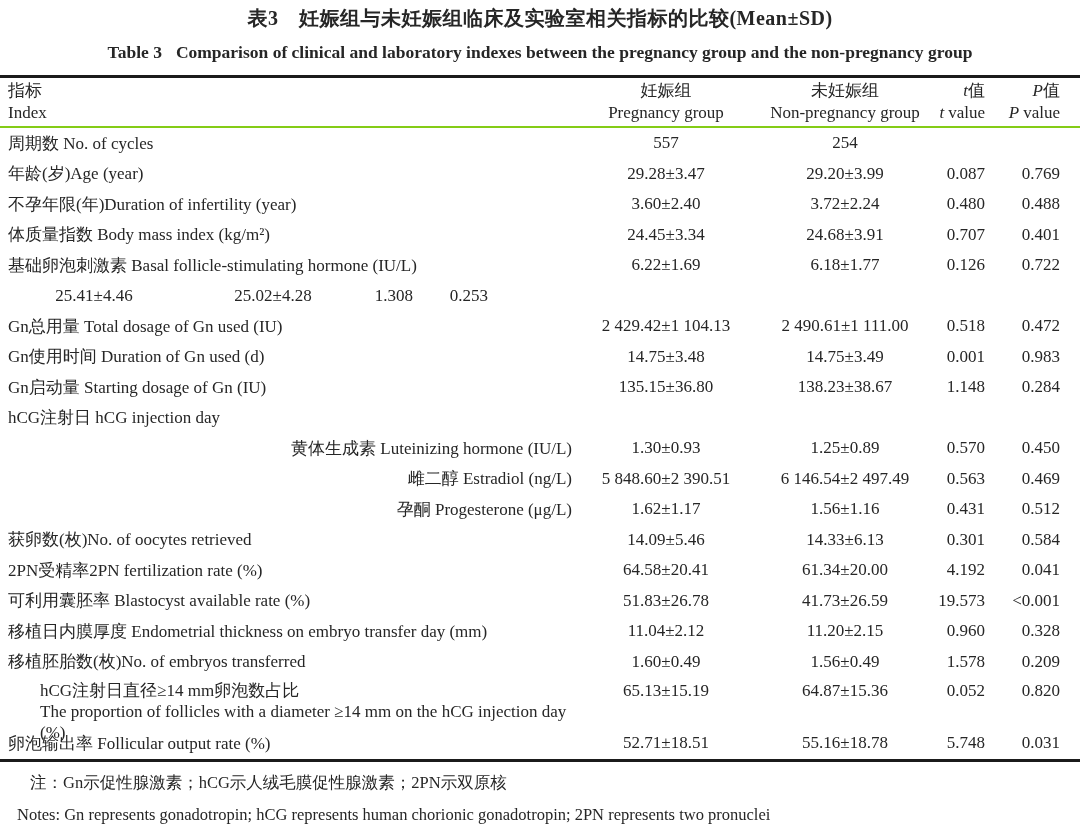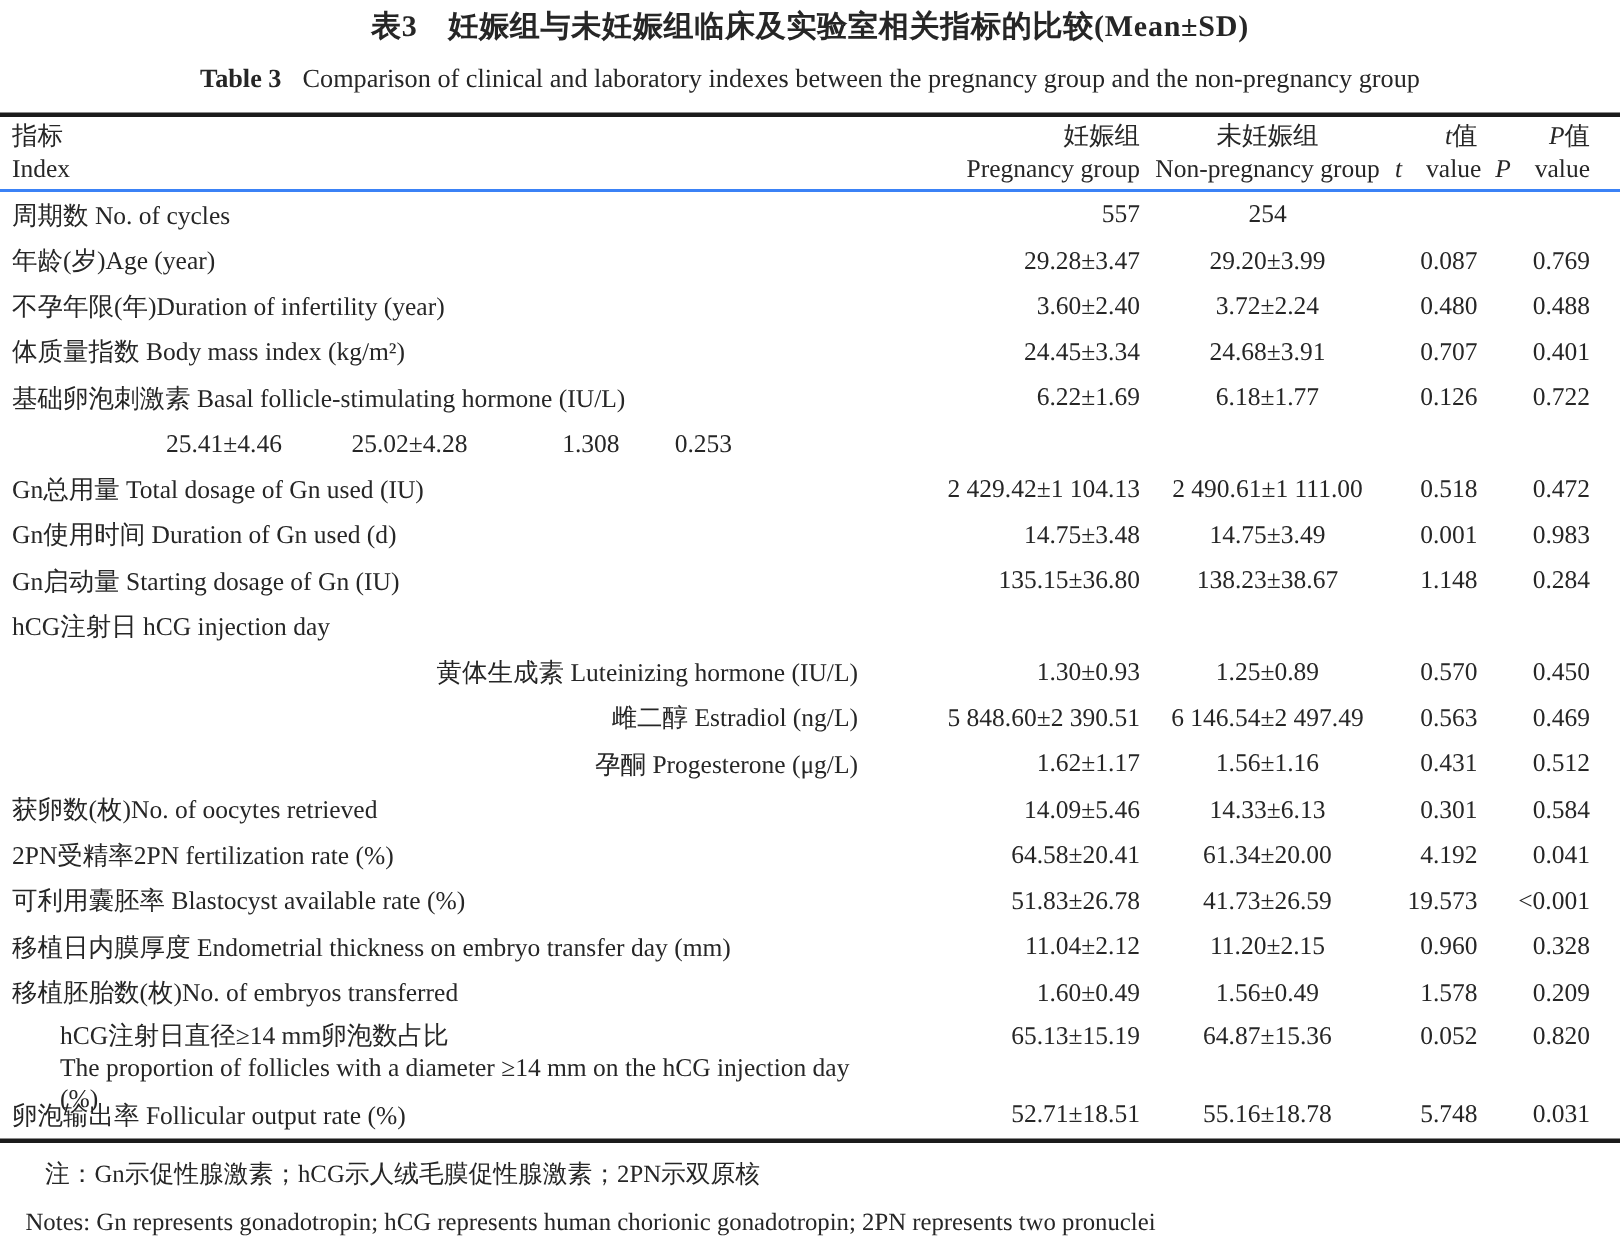--- a/index.html
+++ b/index.html
@@ -9,51 +9,51 @@
     font-family:"Liberation Serif","DejaVu Serif",serif;
   }
   .page { padding-top:5px; }
 
   .title-zh {
     text-align:center; font-weight:bold; font-size:20px; line-height:27px;
     letter-spacing:0.5px;
   }
   .title-en { text-align:center; font-size:17.5px; line-height:23px; margin-top:9px; }
   .title-en .t-label { font-weight:bold; }
-  .title-en .t-text { margin-left:14px; }
+  .title-en .t-text { margin-left:14px;font-weight:bold; }
 
   .ctable {
     margin-top:11px;
     border-top:3px solid #1b1b1b;
     border-bottom:3px solid #1b1b1b;
     font-size:17px;
   }
   .thead {
     display:flex; align-items:center;
-    border-bottom:2px solid #3b82f6;
+    border-bottom:2px solid #84cc16;
     height:48px; line-height:22px;
   }
   .thead .cell-line { white-space:nowrap; }
 
   .c-label { flex:1; padding-left:8px; box-sizing:border-box; min-width:0; }
-  .c-v1 { width:188px; text-align:right; white-space:nowrap; box-sizing:border-box; }
+  .c-v1 { width:188px; text-align:center; white-space:nowrap; box-sizing:border-box; }
   .c-v2 { width:170px; text-align:center; white-space:nowrap; box-sizing:border-box; }
   .c-t  { width:60px;  text-align:right;  white-space:nowrap; box-sizing:border-box; padding-right:5px; }
   .c-p  { width:90px;  text-align:right;  white-space:nowrap; box-sizing:border-box; padding-right:20px; }
 
   .trow { display:flex; align-items:center; height:30.5px; }
   .trow .c-label { white-space:nowrap; line-height:21px; }
   .trow.indent .c-label { padding-left:28px;text-align:right; }
   .trow.twoline { height:48px; align-items:flex-start; padding-top:3px; }
   .trow.twoline .c-label { white-space:normal;padding-left:40px; }
   .trow.twoline .c-v1, .trow.twoline .c-v2,
   .trow.twoline .c-t, .trow.twoline .c-p { line-height:21px; }
 
   .ital { font-style:italic; }
-  .thead .en-gap { margin-left:16px; }
+  .thead .en-gap { margin-left:4px; }
 
   .note-zh { font-size:16.5px; margin:10px 16px 0 30px; line-height:21px; }
   .note-en { font-size:16.5px; margin:11px 0 0 17px; line-height:21px; }
 </style>
 </head>
 <body>
 
 <div class="page">
 
   <div class="title-zh">表3　妊娠组与未妊娠组临床及实验室相关指标的比较(Mean±SD)</div>

